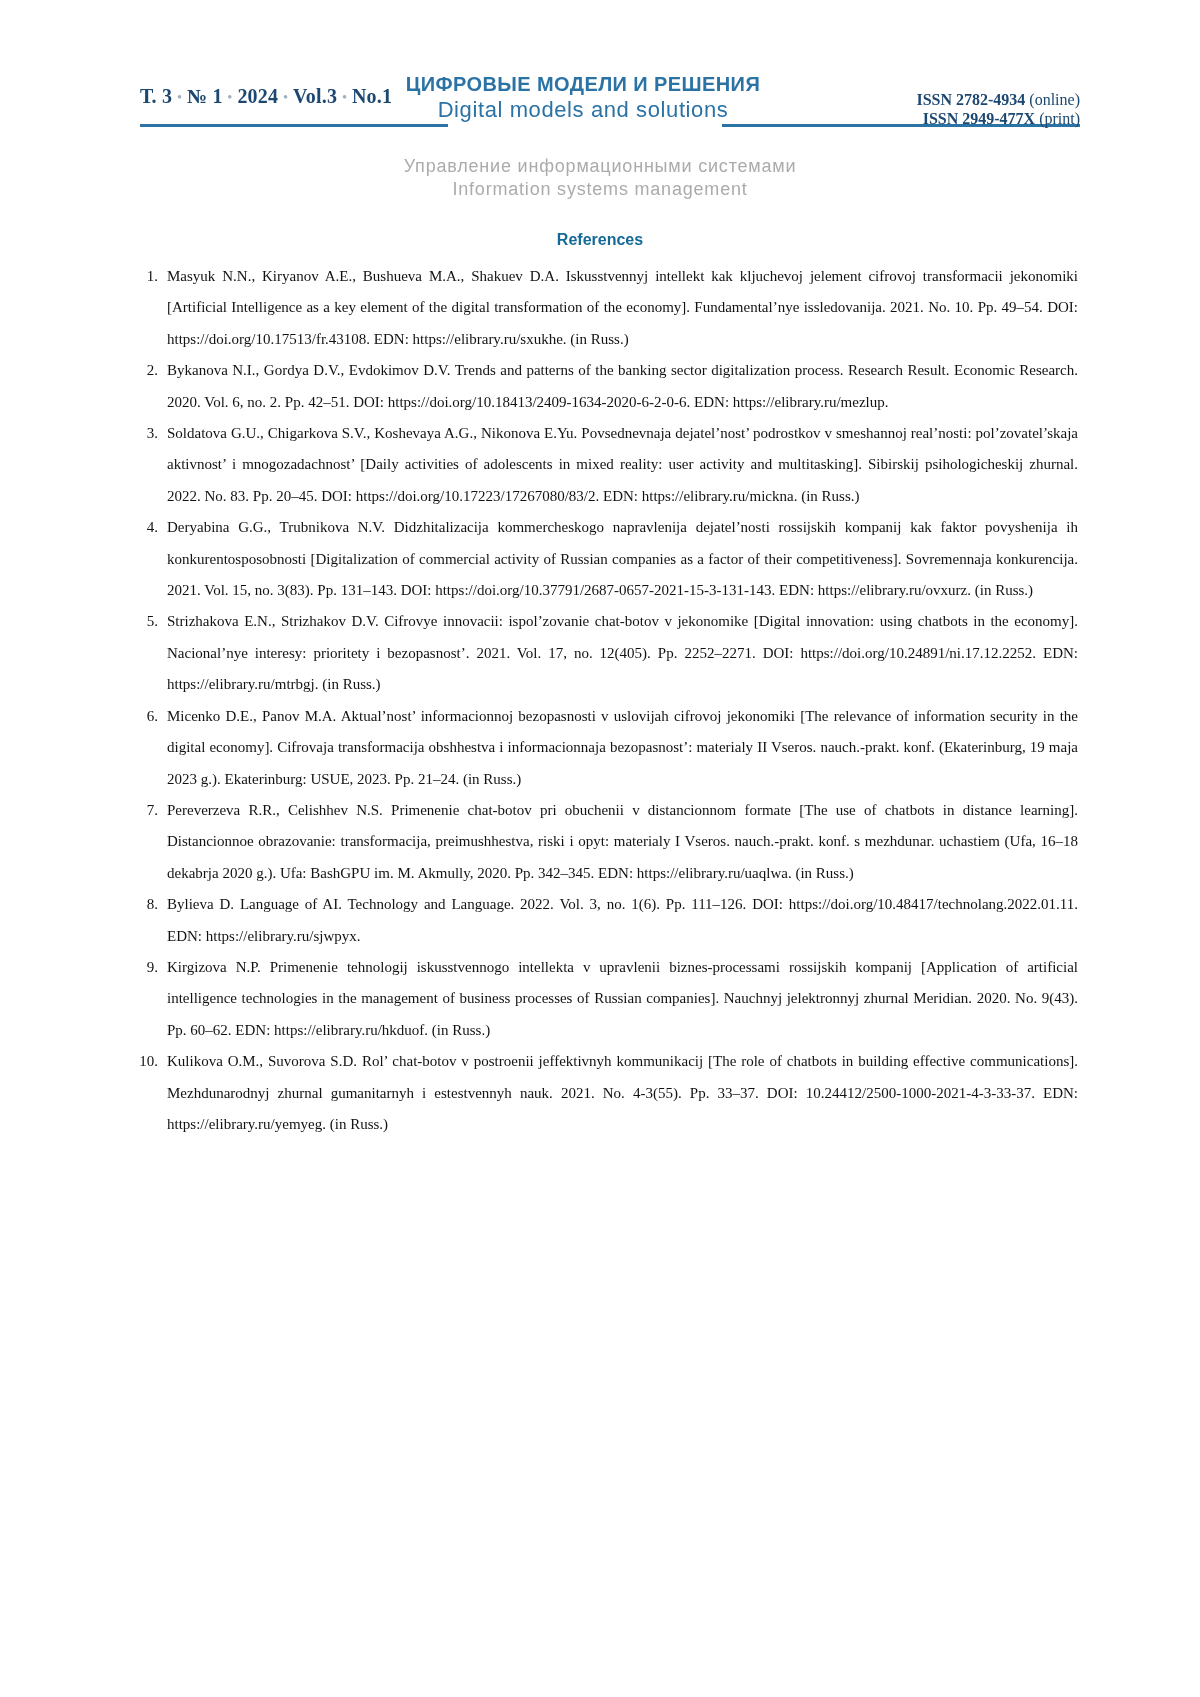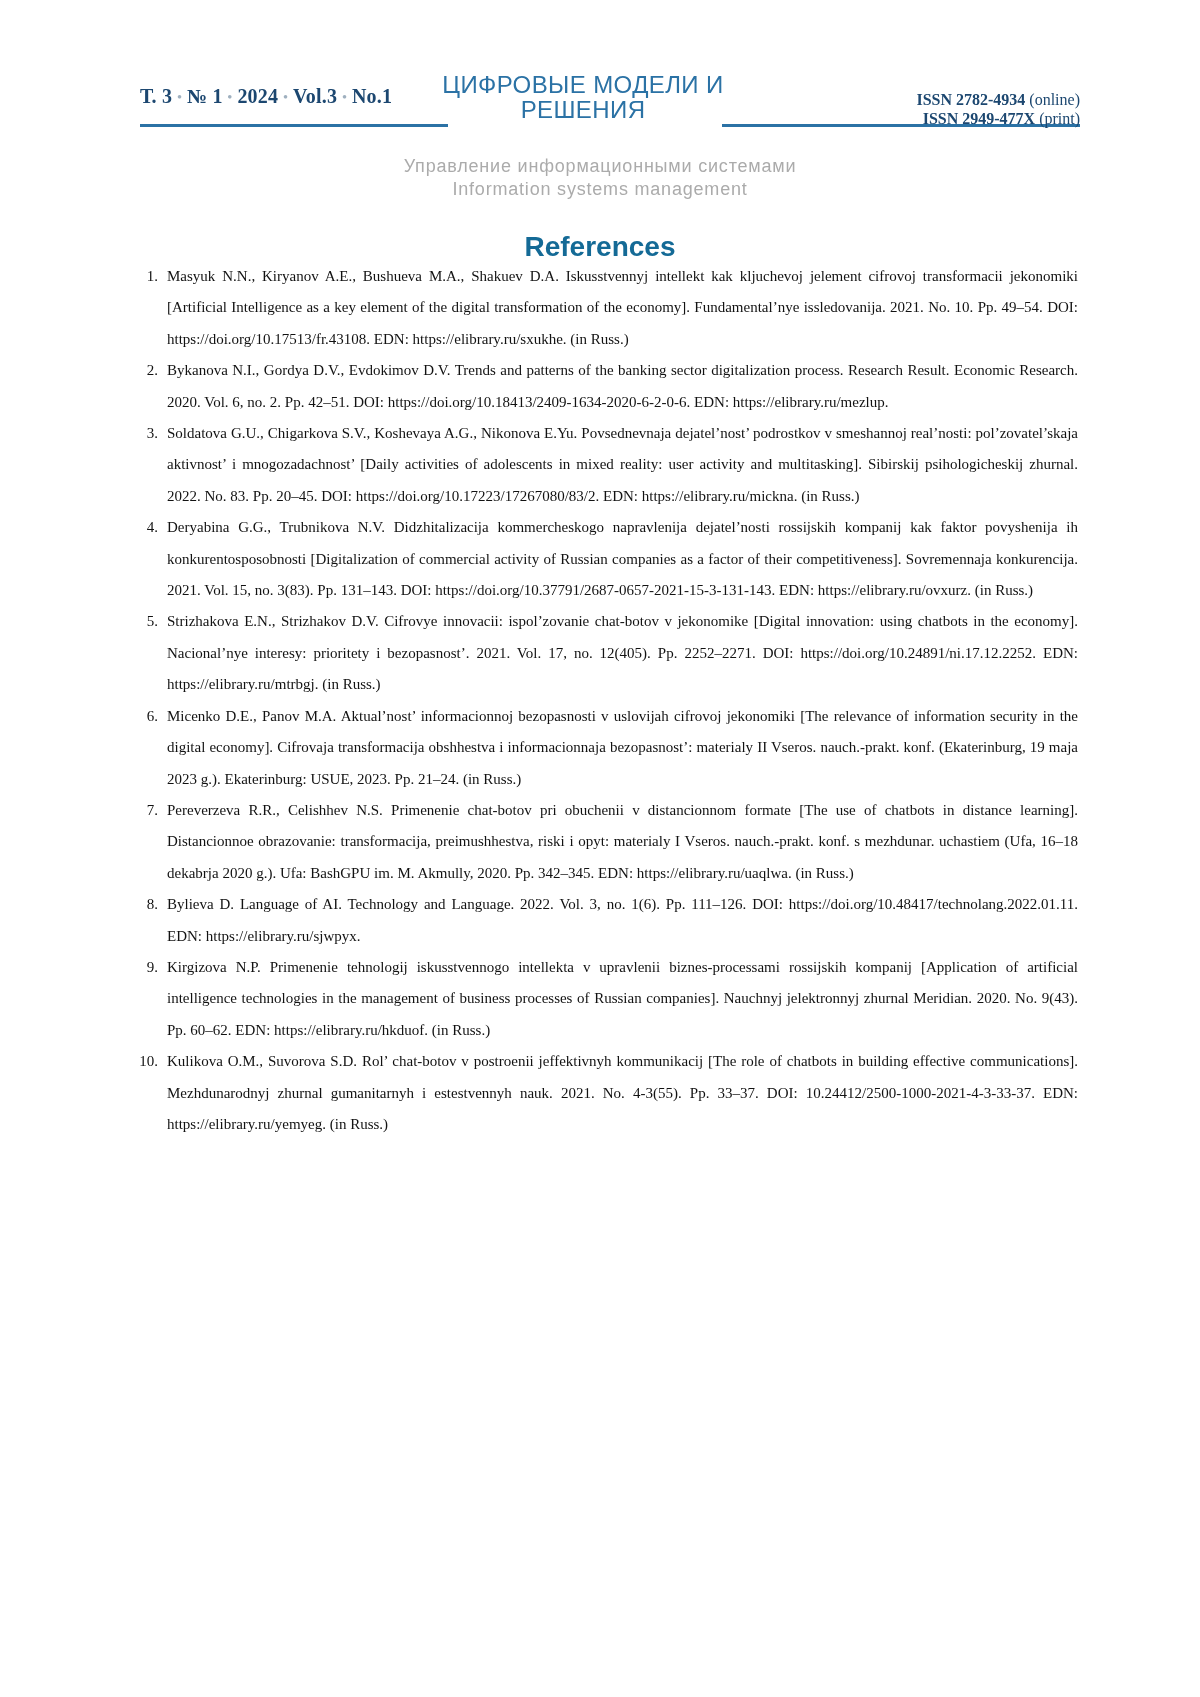--- a/index.html
+++ b/index.html
@@ -20,21 +20,21 @@
   }
   .vol-line .sep{
     color:#9FB0BF;font-size:13px;font-weight:700;
     margin:0 5px;vertical-align:2px;
   }
   .logo{
     position:absolute;left:383px;top:72px;width:400px;
     text-align:center;color:#2B72A5;
     font-family:"Liberation Sans", sans-serif;
   }
-  .logo-ru{font-size:24px;font-weight:400;letter-spacing:.4px;line-height:25px;}
+  .logo-ru{font-size:20px;font-weight:700;letter-spacing:.4px;line-height:25px;}
   .logo-en{font-size:22px;font-weight:400;letter-spacing:.6px;line-height:26px;}
   .rule{position:absolute;top:124px;height:3px;background:#2B72A5;}
   .rule-left{left:140px;width:308px;}
   .rule-right{left:722px;width:358px;}
   .issn{
     position:absolute;right:120px;top:90px;
     text-align:right;color:#1C4770;
     font-family:"Liberation Serif", serif;
     font-size:16px;line-height:19px;white-space:nowrap;
   }
@@ -47,21 +47,21 @@
     text-align:center;color:#ABABAB;
     font-family:"Liberation Sans", sans-serif;
     font-size:18px;line-height:23px;letter-spacing:.8px;
   }
 
   
   .refs-heading{
     position:absolute;left:0;top:231px;width:1200px;
     text-align:center;color:#146A96;
     font-family:"Liberation Sans", sans-serif;
-    font-weight:700;font-size:28px;margin:0;
+    font-weight:700;font-size:16px;margin:0;
   }
   ol.refs{
     position:absolute;left:130px;top:261px;width:948px;
     margin:0;padding:0;list-style:none;counter-reset:ref;
     font-family:"Liberation Serif", serif;
     font-size:15px;line-height:31.4px;color:#121212;
     text-align:justify;
   }
   ol.refs li{
     counter-increment:ref;
@@ -87,20 +87,21 @@
 <body>
 
 <div class="page">
 
   <div class="vol-line">
     <span>Т. 3</span><span class="sep">•</span><span>№ 1</span><span class="sep">•</span><span>2024</span><span class="sep">•</span><span>Vol.3</span><span class="sep">•</span><span>No.1</span>
   </div>
 
   <div class="logo">
     <div class="logo-ru">ЦИФРОВЫЕ МОДЕЛИ И РЕШЕНИЯ</div>
+    <div class="logo-en">Digital models and solutions</div>
   </div>
 
   <div class="rule rule-left"></div>
   <div class="rule rule-right"></div>
 
   <div class="issn">
     <div><span class="num">ISSN 2782-4934</span> <span class="suf">(online)</span></div>
     <div><span class="num">ISSN 2949-477X</span> <span class="suf">(print)</span></div>
   </div>
 

